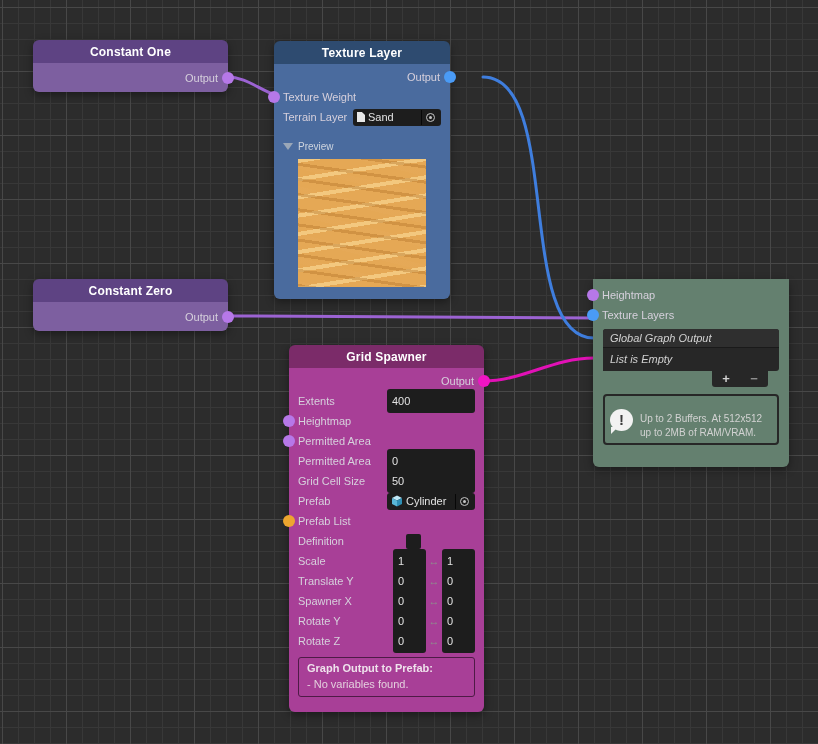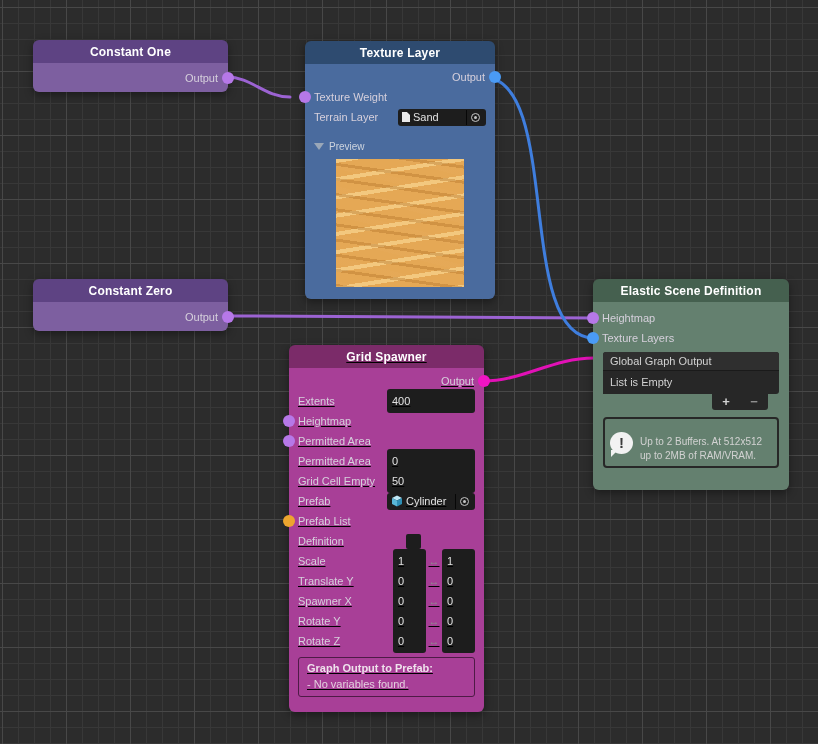--- a/index.html
+++ b/index.html
@@ -84,21 +84,21 @@
     background-image:
       repeating-linear-gradient(8deg, rgba(176,112,38,.38) 0 3px, transparent 3px 15px),
       repeating-linear-gradient(171deg, rgba(255,226,160,.55) 0 4px, transparent 4px 18px),
       repeating-linear-gradient(14deg, rgba(230,170,90,.45) 0 6px, transparent 6px 23px);
   }
   .infobox{
     margin:6px 9px 0 9px;border:1px solid #4e1b46;border-radius:3px;padding:4px 8px 6px 8px;
   }
   .infobox .t{font-size:11px;font-weight:bold;color:#efe2ec;margin-bottom:4px;}
   .infobox .b{font-size:11px;color:#e3cfdd;}
-  .listpanel{margin:4px 10px 0 10px;background:#272727;border-radius:3px 3px 3px 0;overflow:hidden;}
+  .listpanel{margin:4px 10px 0 10px;background:#272727;border-radius:3px 3px 3px 0;overflow:hidden;font-style:italic;}
   .listheader{background:#2f2f2f;border-bottom:1px solid #1a1a1a;padding:3px 7px;font-size:11px;color:#d2d2d2;}
   .listitem{padding:5px 7px 6px 7px;font-size:11px;color:#d2d2d2;}
   .listfooter{
     margin:-1px 21px 0 auto;width:56px;height:17px;background:#272727;border-radius:0 0 3px 3px;
     display:flex;align-items:center;justify-content:space-around;
   }
   .lf-btn{font-size:13px;font-weight:bold;color:#d2d2d2;line-height:1;cursor:default;}
   .lf-btn.dim{color:#8f8f8f;}
   .warnbox{
     margin:7px 10px 0 10px;border:2px solid #272727;border-radius:4px;
@@ -130,21 +130,21 @@
   <div class="node n-constant" style="left:33px;top:40px;width:195px;">
     <div class="node-header">Constant One</div>
     <div class="node-body">
       <div class="row">
         <span class="lbl lbl-right">Output</span>
         <span class="port port-r p-purple"></span>
       </div>
     </div>
   </div>
 
-  <div class="node n-texture" style="left:305px;top:41px;width:190px;">
+  <div class="node n-texture" style="left:274px;top:41px;width:176px;">
     <div class="node-header">Texture Layer</div>
     <div class="node-body">
       <div class="row">
         <span class="lbl lbl-right">Output</span>
         <span class="port port-r p-blue"></span>
       </div>
       <div class="row">
         <span class="port port-l p-purple"></span>
         <span class="lbl">Texture Weight</span>
       </div>
@@ -169,21 +169,21 @@
   <div class="node n-constant" style="left:33px;top:279px;width:195px;">
     <div class="node-header">Constant Zero</div>
     <div class="node-body">
       <div class="row">
         <span class="lbl lbl-right">Output</span>
         <span class="port port-r p-purple"></span>
       </div>
     </div>
   </div>
 
-  <div class="node n-grid" style="left:289px;top:345px;width:195px;text-decoration:underline;">
+  <div class="node n-grid" style="left:289px;top:345px;width:195px;">
     <div class="node-header">Grid Spawner</div>
     <div class="node-body">
       <div class="row">
         <span class="lbl lbl-right">Output</span>
         <span class="port port-r p-magenta"></span>
       </div>
       <div class="row">
         <span class="lbl">Extents</span>
         <input class="field field-wide" value="400" style="">
       </div>
@@ -193,21 +193,21 @@
       </div>
       <div class="row">
         <span class="port port-l p-purple"></span>
         <span class="lbl">Permitted Area</span>
       </div>
       <div class="row">
         <span class="lbl">Permitted Area</span>
         <input class="field field-wide" value="0" style="">
       </div>
       <div class="row">
-        <span class="lbl">Grid Cell Empty</span>
+        <span class="lbl">Grid Cell Size</span>
         <input class="field field-wide" value="50" style="">
       </div>
       <div class="row">
         <span class="lbl">Prefab</span>
         <div class="objfield">
           <svg class="cube-icon" width="12" height="12" viewBox="0 0 12 12">
             <polygon points="6,0.5 11,3 6,5.5 1,3" fill="#bfe9f7"></polygon>
             <polygon points="1,3 6,5.5 6,11.5 1,9" fill="#59b7d8"></polygon>
             <polygon points="11,3 6,5.5 6,11.5 11,9" fill="#2e8fb5"></polygon>
           </svg>
@@ -266,21 +266,20 @@
         </span>
       </div>
       <div class="infobox">
         <div class="t">Graph Output to Prefab:</div>
         <div class="b">- No variables found.</div>
       </div>
     </div>
   </div>
 
   <div class="node n-elastic" style="left:593px;top:279px;width:196px;">
-    <div class="node-header">Elastic Scene Definition</div>
     <div class="node-body">
       <div class="row">
         <span class="port port-l p-purple"></span>
         <span class="lbl">Heightmap</span>
       </div>
       <div class="row">
         <span class="port port-l p-blue"></span>
         <span class="lbl">Texture Layers</span>
       </div>
       <div class="listpanel">

